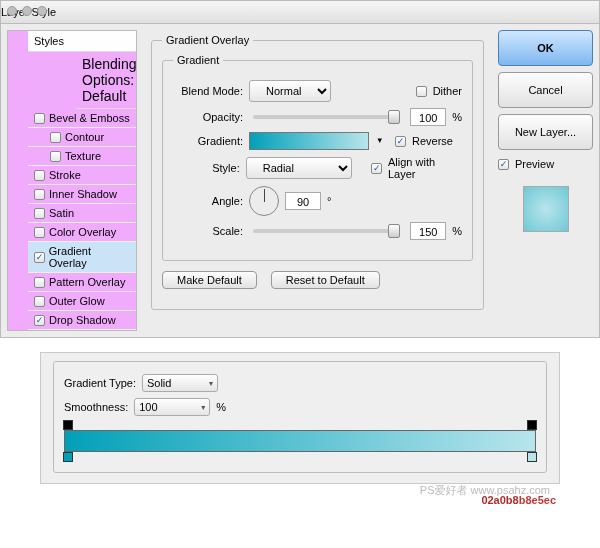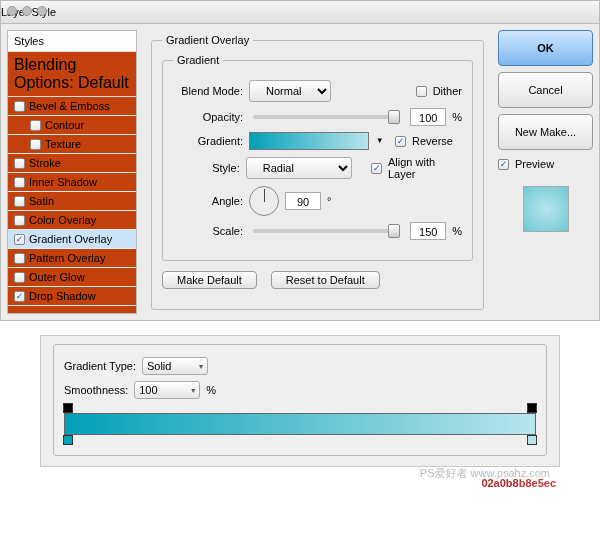--- a/index.html
+++ b/index.html
@@ -2,23 +2,23 @@
 <html><head>
 <meta charset="utf-8">
 <style>
 * { box-sizing: border-box; font-family: "Lucida Grande", Arial, sans-serif; font-size: 11px; }
 body { margin: 0; background: #fff; width: 600px; }
 .window { border: 1px solid #bbb; background: #ececec; }
 .titlebar { text-align: left; padding: 4px 0; border-bottom: 1px solid #bbb; font-size: 12px; background: linear-gradient(#f5f5f5,#e0e0e0); position: relative; }
 .trafficlights { position: absolute; left: 6px; top: 5px; display: flex; gap: 5px; }
 .trafficlights span { width: 10px; height: 10px; border-radius: 50%; background: #bfbfbf; border: 1px solid #9c9c9c; display: inline-block; }
 .body { display: flex; padding: 6px; gap: 6px; }
-.sidebar { width: 130px; background: #c2410c; border: 1px solid #bbb; }
+.sidebar { width: 130px; background: #f0abfc; border: 1px solid #bbb; padding-left: 20px; }
 .side-head { padding: 4px 6px; border-bottom: 1px solid #ddd; background: #fefefe; }
-.side-sub { padding: 4px 6px; border-bottom: 1px solid #ddd; font-size: 16px; }
+.side-sub { padding: 4px 6px; border-bottom: 1px solid #ddd; font-size: 14px; margin-left: 48px; }
 .side-item { padding: 3px 6px; border-bottom: 1px solid #eee; display: flex; align-items: center; gap: 4px; }
 .side-item.child { padding-left: 22px; }
 .side-item.sel { background: #cbe3f7; }
 .chk { width: 11px; height: 11px; border: 1px solid #888; background: linear-gradient(#fff,#e5e5e5); border-radius: 2px; display: inline-flex; align-items: center; justify-content: center; font-size: 9px; color: #1a56b0; }
 .chk.on::after { content: "✓"; }
 .main { flex: 1; padding: 4px 8px; }
 fieldset { border: 1px solid #bbb; border-radius: 3px; padding: 8px 10px 14px; margin: 0; }
 legend { padding: 0 4px; font-size: 11px; }
 .row { display: flex; align-items: center; margin: 6px 0; gap: 6px; }
 .lbl { width: 70px; text-align: right; }
@@ -39,21 +39,21 @@
 fieldset.bt { border: 1px solid #bbb; padding: 6px 10px 20px; }
 .geditor { height: 22px; border: 1px solid #666; background: linear-gradient(90deg,#02a0b8,#b8e5ec); margin-top: 14px; position: relative; }
 .stop { position: absolute; width: 10px; height: 10px; border: 1px solid #333; background: #000; }
 .stop.top { top: -11px; }
 .stop.bot { bottom: -11px; background: #02a0b8; }
 .stop.bot.r { background: #b8e5ec; }
 .hexrow { display: flex; justify-content: flex-end; margin: 10px 44px 4px; font-size: 18px; font-weight: bold; font-family: Georgia, serif; }
 .hexrow .l { color: #b02a2a; }
 .hexrow .r { color: #c03838; }
 .wm { position: absolute; right: 50px; bottom: 12px; color: #bbb; font-size: 11px; }
-.smallsel { width: 66px; height: 18px; border: 1px solid #aaa; background: linear-gradient(#fff,#e5e5e5); display: inline-flex; align-items: center; padding: 8px 4px; border-radius: 3px; justify-content: space-between; }
+.smallsel { width: 76px; height: 18px; border: 1px solid #aaa; background: linear-gradient(#fff,#e5e5e5); display: inline-flex; align-items: center; padding: 8px 4px; border-radius: 3px; justify-content: space-between; }
 .smallsel::after { content: "▾"; font-size: 8px; color: #555; }
 </style>
 </head>
 <body>
 
 <div class="window">
   <div class="titlebar">
     <div class="trafficlights">
         <span></span>
         <span></span>
@@ -171,21 +171,21 @@
         <div class="row" style="gap:14px;margin-top:10px">
           <span class="btn">Make Default</span>
           <span class="btn">Reset to Default</span>
         </div>
       </fieldset>
     </div>
 
     <div class="right">
       <span class="btn ok">OK</span>
       <span class="btn">Cancel</span>
-      <span class="btn">New Make...</span>
+      <span class="btn">New Layer...</span>
       <div class="row" style="margin-top:2px">
         <span class="chk on"></span>
         <span>Preview</span>
       </div>
       <div class="swatch"></div>
     </div>
   </div>
 </div>
 
 <div class="bottom">

